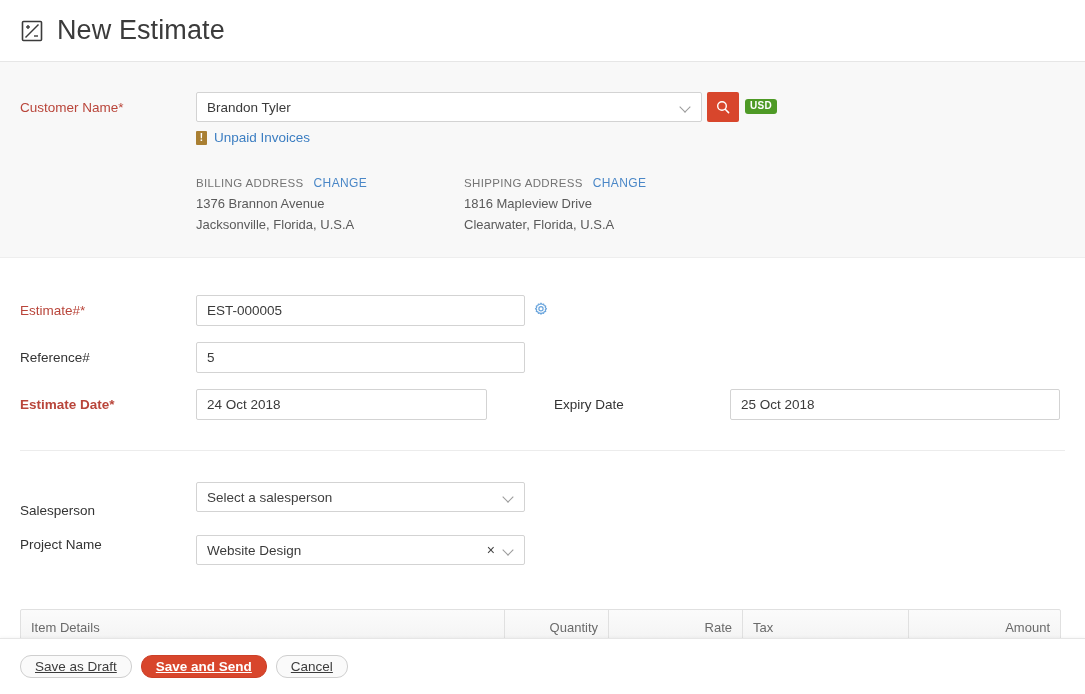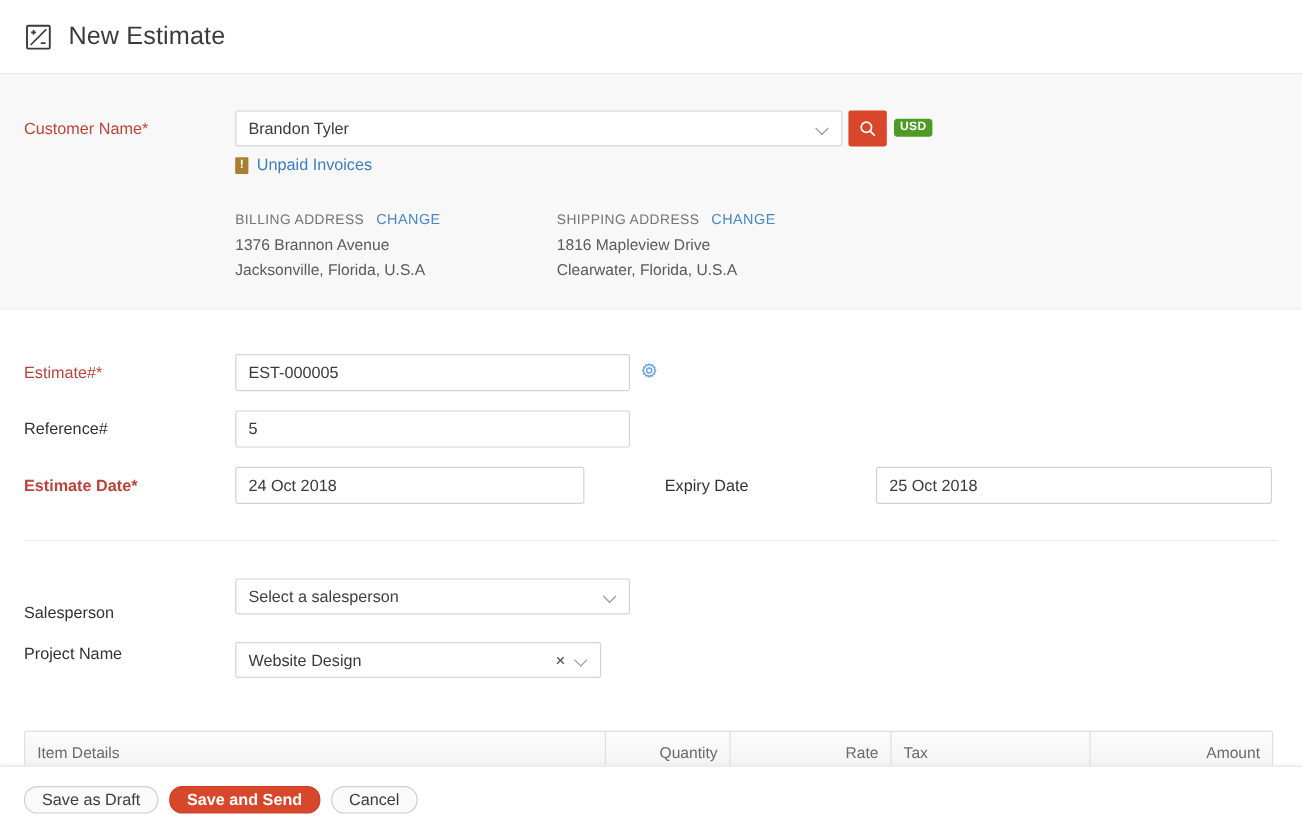--- a/index.html
+++ b/index.html
@@ -17,21 +17,21 @@
     position: absolute; left: 0; top: 0; width: 1085px; height: 62px;
     background: #ffffff;
     border-bottom: 1px solid #e6e6e6;
     display: flex; align-items: center;
   }
   .header-icon {
     margin-left: 20px; width: 24px; height: 24px;
     display: flex; align-items: center; justify-content: center;
   }
   .header-title {
-    margin-left: 13px; font-size: 21px; color: #3b3b3b; font-weight: 400;
+    margin-left: 13px; font-size: 27px; color: #3b3b3b; font-weight: 400;
     letter-spacing: .1px;
   }
 
   
   .cust-panel {
     position: absolute; left: 0; top: 62px; width: 1085px; height: 196px;
     background: #f8f8f8; border-bottom: 1px solid #eeeeee;
   }
   .label {
     position: absolute; font-size: 13.5px; color: #333333; white-space: nowrap;
@@ -129,21 +129,21 @@
 
   
   .footer {
     position: absolute; left: 0; bottom: 0; width: 1085px; height: 56px;
     background: #ffffff; border-top: 1px solid #e6e6e6;
     display: flex; align-items: center; padding-left: 20px; gap: 9px;
     box-shadow: 0 -1px 3px rgba(0,0,0,.04);
   }
   .btn {
     font-size: 13.5px; border-radius: 11px; padding: 4px 14px;
-    cursor: pointer; line-height: 1; white-space: nowrap;
+    cursor: pointer; line-height: 1; white-space: nowrap; text-decoration: underline;
   }
   .btn-default {
     background: #fafafa; border: 1px solid #cfcfcf; color: #3c3c3c;
   }
   .btn-primary {
     background: #d8462c; border: 1px solid #cc4028; color: #ffffff; font-weight: bold;
   }
 </style>
 </head>
 <body>
@@ -230,21 +230,21 @@
     <span class="field-val">25 Oct 2018</span>
   </div>
 
   <span class="label label-left" style="top:503px;">Salesperson</span>
   <div class="field-box placeholder-txt" style="left:196px; top:482px; width:329px; height:30px;">
     <span class="field-val">Select a salesperson</span>
     <span class="chev"></span>
   </div>
 
   <span class="label label-left" style="top:537px;">Project Name</span>
-  <div class="field-box" style="left:196px; top:535px; width:305px; height:30px;">
+  <div class="field-box" style="left:196px; top:535px; width:329px; height:30px;">
     <span class="field-val">Website Design</span>
     <span class="clear-x">×</span>
     <span class="chev"></span>
   </div>
 
   <div class="divider"></div>
 
   <div class="items-table">
     <div class="th" style="width:484px;">Item Details</div>
     <div class="th right" style="width:104px;">Quantity</div>

